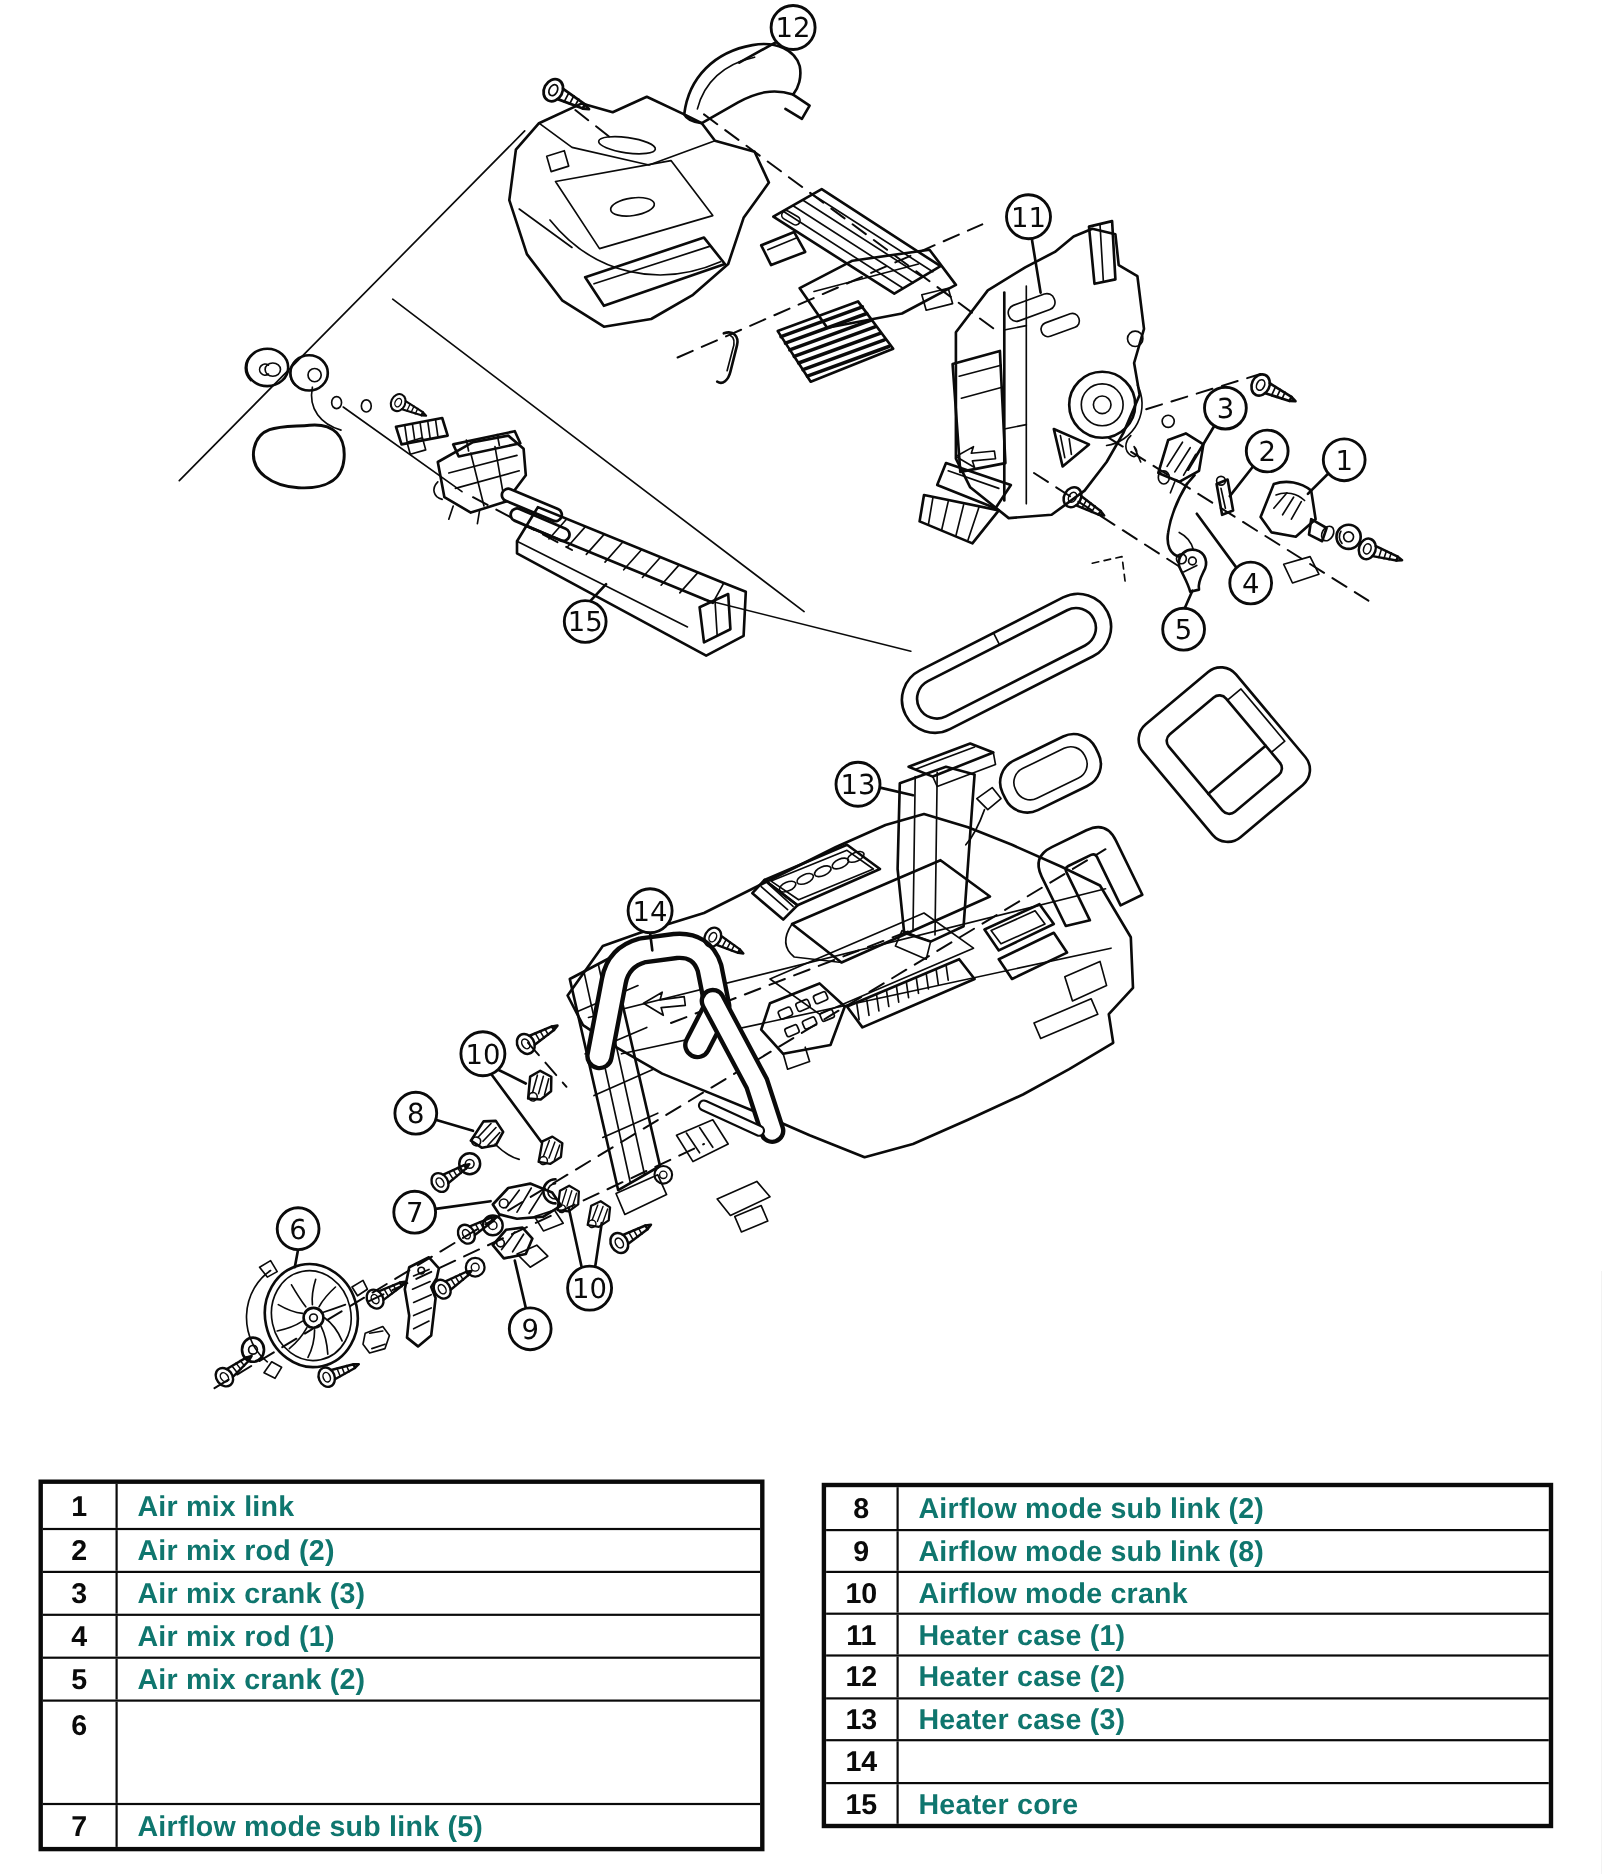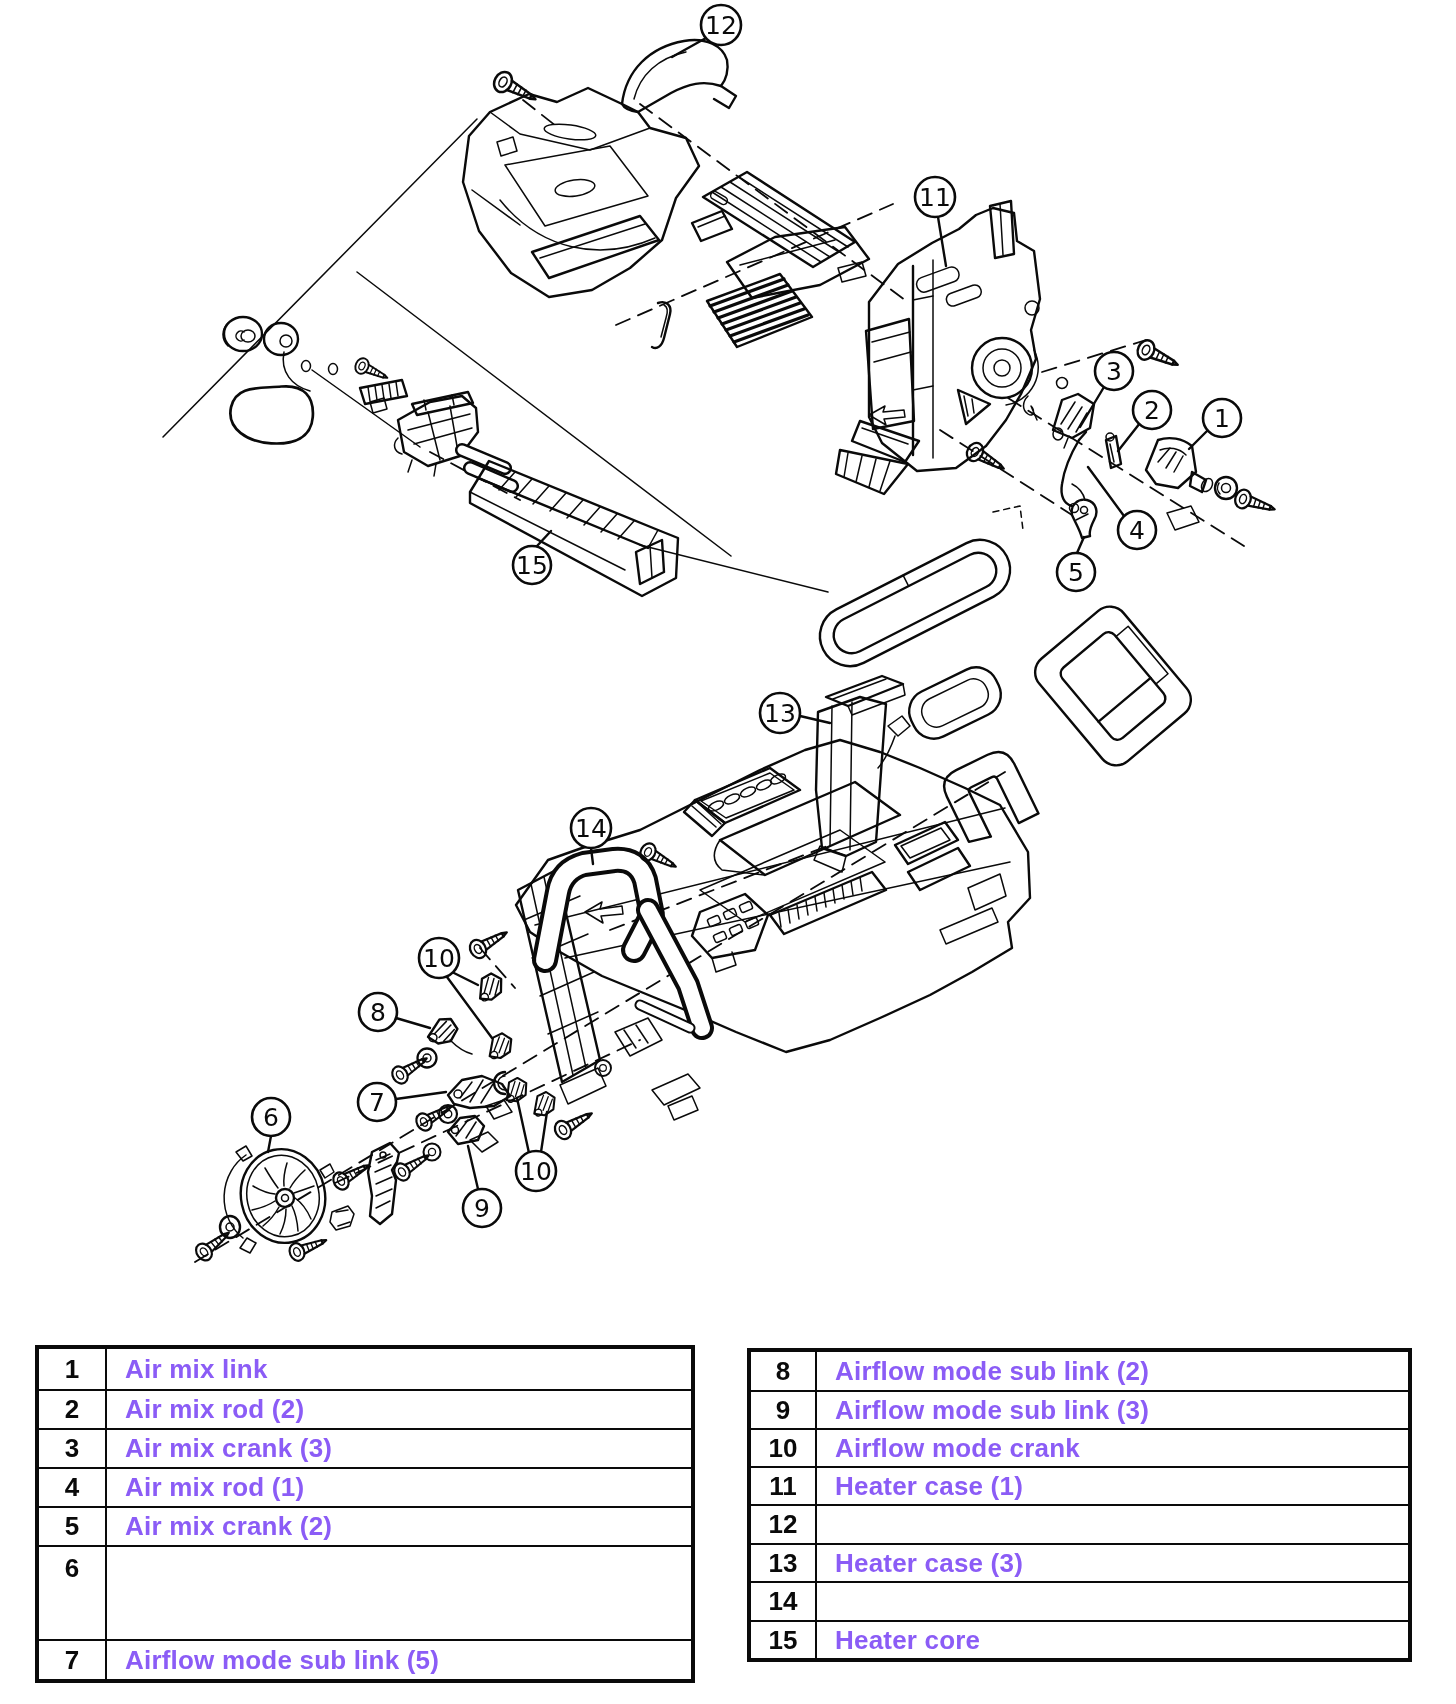--- a/index.html
+++ b/index.html
@@ -16,21 +16,21 @@
   svg .callout-num{fill:#0a0a0a;stroke:none;font-family:"DejaVu Sans", sans-serif;
       font-size:25px;text-anchor:middle;}
   
   .ptable{position:absolute;border:4px solid #0a0a0a;background:#ffffff;box-sizing:border-box;}
   .prow{display:flex;border-top:2.5px solid #0a0a0a;box-sizing:border-box;align-items:stretch;}
   .prow:first-child{border-top:none;}
   .pnum{width:68px;flex:0 0 68px;border-right:2.5px solid #0a0a0a;display:flex;
         align-items:center;justify-content:center;box-sizing:border-box;
         font-size:26px;font-weight:600;color:#0a0a0a;}
   .plabel{flex:1;display:flex;align-items:center;padding-left:18px;box-sizing:border-box;
-        font-size:26px;font-weight:600;color:#8b5cf6;letter-spacing:0.2px;}
+        font-size:26px;font-weight:600;color:#0f766e;letter-spacing:0.2px;}
   .prow.tall .pnum{align-items:flex-start;padding-top:6px;}
   .prow.tall .plabel{align-items:flex-start;padding-top:6px;}
 </style>
 </head>
 <body>
 
 <div id="page">
 
 <svg width="1456" height="1704" viewBox="0 0 1456 1704">
 
@@ -567,32 +567,33 @@
     </div>
   </div>
 
   <div class="ptable" style="left:747px;top:1348px;width:665px;">
     <div class="prow" style="height:38px">
       <div class="pnum" style="width:66px;flex-basis:66px">8</div>
       <div class="plabel">Airflow mode sub link (2)</div>
     </div>
     <div class="prow" style="height:38px">
       <div class="pnum" style="width:66px;flex-basis:66px">9</div>
-      <div class="plabel">Airflow mode sub link (3)</div>
+      <div class="plabel">Airflow mode sub link (8)</div>
     </div>
     <div class="prow" style="height:38px">
       <div class="pnum" style="width:66px;flex-basis:66px">10</div>
       <div class="plabel">Airflow mode crank</div>
     </div>
     <div class="prow" style="height:38px">
       <div class="pnum" style="width:66px;flex-basis:66px">11</div>
       <div class="plabel">Heater case (1)</div>
     </div>
     <div class="prow" style="height:39px">
       <div class="pnum" style="width:66px;flex-basis:66px">12</div>
+      <div class="plabel">Heater case (2)</div>
     </div>
     <div class="prow" style="height:38px">
       <div class="pnum" style="width:66px;flex-basis:66px">13</div>
       <div class="plabel">Heater case (3)</div>
     </div>
     <div class="prow" style="height:39px">
       <div class="pnum" style="width:66px;flex-basis:66px">14</div>
     </div>
     <div class="prow" style="height:38px">
       <div class="pnum" style="width:66px;flex-basis:66px">15</div>

